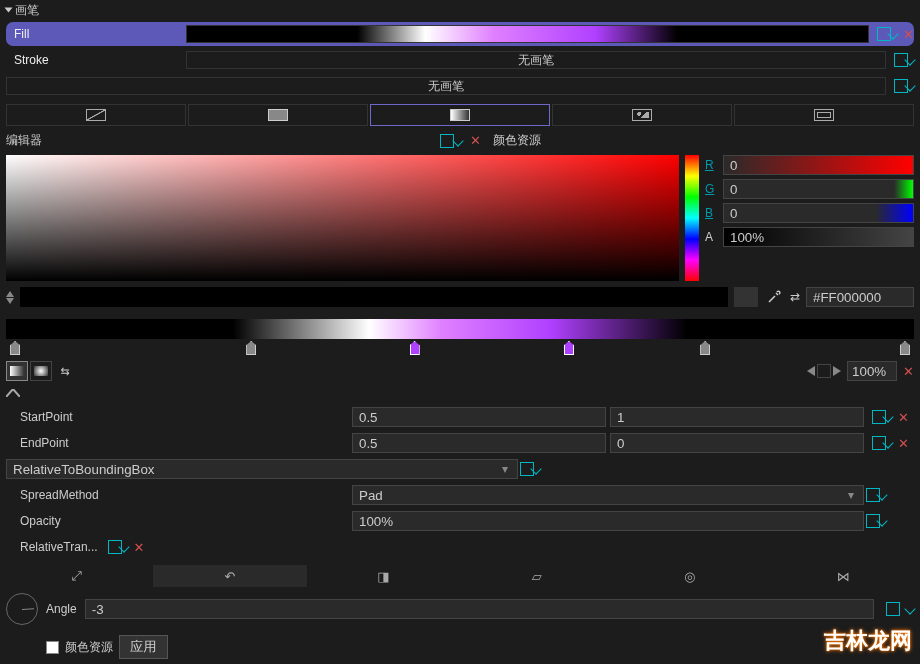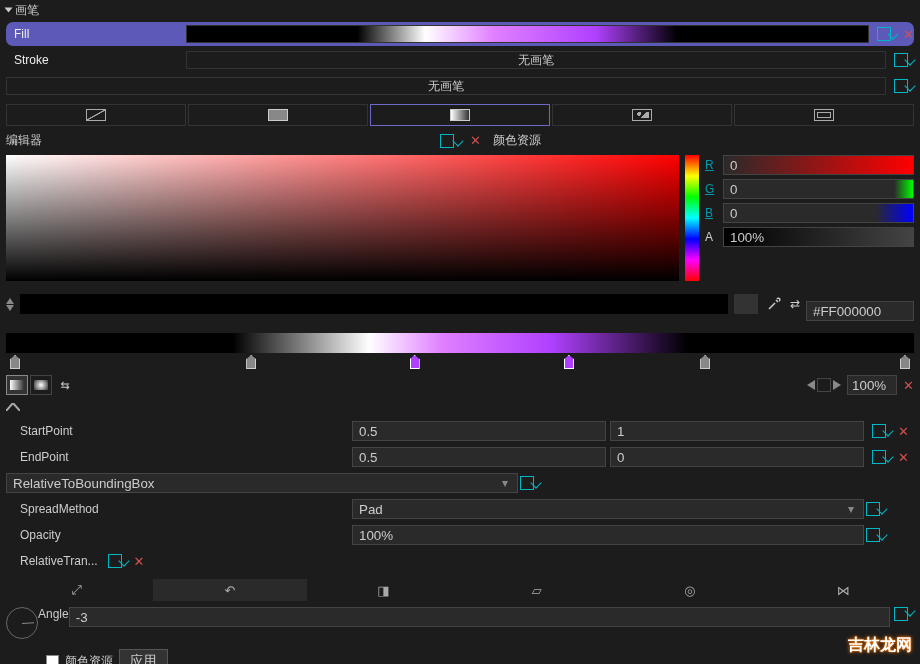--- a/index.html
+++ b/index.html
@@ -42,21 +42,21 @@
 .rgb-input { flex: 1; height: 20px; background: #2a2a2a; border: 1px solid #444; color: #ccc; padding: 0 6px; }
 .rgb-input.r { background: linear-gradient(to right, #2a2a2a, #ff0000); }
 .rgb-input.g { background: linear-gradient(to right, #2a2a2a 90%, #00ff00); }
 .rgb-input.b { background: linear-gradient(to right, #2a2a2a 80%, #0000ff); }
 .rgb-input.a { background: linear-gradient(to right, #000, #444); }
 
 .hex-row { display: flex; align-items: center; padding: 4px 6px; gap: 6px; }
 .prev-color { width: 24px; height: 20px; background: #333; cursor: pointer; }
 .cur-color { flex: 1; height: 20px; background: #000; cursor: pointer; }
 .eyedrop { width: 20px; height: 20px; display: flex; align-items: center; justify-content: center; cursor: pointer; color: #ccc; }
-.hex-input { width: 108px; height: 20px; background: #2a2a2a; border: 1px solid #444; color: #ccc; padding: 0 6px; margin-top: 14px; }
+.hex-input { width: 108px; height: 20px; background: #2a2a2a; border: 1px solid #444; color: #ccc; padding: 0 6px; }
 
 .grad-strip { margin: 8px 6px 2px; height: 20px; background: linear-gradient(to right, #000 0%, #000 25%, #fff 40%, #e080ff 48%, #b040ff 60%, #000 75%, #000 100%); position: relative; cursor: crosshair; }
 .stop-row { margin: 0 6px; height: 18px; position: relative; }
 .stop-marker { position: absolute; width: 10px; height: 14px; background: #888; border: 1px solid #ccc; clip-path: polygon(50% 0, 100% 30%, 100% 100%, 0 100%, 0 30%); cursor: pointer; top: 0; transform: translateX(-50%); }
 .stop-marker.sel { background: #b040ff; border-color: #fff; }
 
 .grad-toolbar { display: flex; align-items: center; padding: 2px 6px; }
 .tool-btn { width: 22px; height: 20px; border: 1px solid #444; margin-right: 2px; display: flex; align-items: center; justify-content: center; cursor: pointer; font-size: 11px; }
 .tool-btn.sel { border-color: #888; background: #333; }
 .spacer { flex: 1; }
@@ -69,30 +69,30 @@
 .prop-label { width: 346px; padding-left: 14px; color: #ccc; }
 .prop-input { height: 20px; background: #2a2a2a; border: 1px solid #444; color: #ccc; padding: 0 6px; }
 .prop-input.half { width: 254px; margin-right: 4px; }
 .prop-input.full { width: 512px; }
 .select-arrow { color: #888; margin-left: -16px; margin-right: 8px; pointer-events: none; }
 
 .trans-tabs { display: flex; margin-top: 2px; }
 .trans-tab { flex: 1; height: 22px; display: flex; align-items: center; justify-content: center; cursor: pointer; color: #aaa; font-size: 13px; }
 .trans-tab.sel { background: #2a2a2a; }
 
-.angle-row { display: flex; align-items: flex-start; padding: 6px; }
+.angle-row { display: flex; align-items: center; padding: 6px; gap: 8px; }
 .angle-dial { width: 32px; height: 32px; border: 1px solid #666; border-radius: 50%; position: relative; cursor: pointer; }
 .angle-dial::after { content: ""; position: absolute; width: 12px; height: 1px; background: #888; top: 50%; left: 50%; transform-origin: left; transform: rotate(-3deg); }
 .angle-input { flex: 1; height: 20px; background: #2a2a2a; border: 1px solid #444; color: #ccc; padding: 0 6px; }
 
 .bottom-row { display: flex; align-items: center; padding: 4px 6px 4px 46px; gap: 6px; }
 .checkbox { width: 13px; height: 13px; border: 1px solid #888; background: #fff; cursor: pointer; }
 .apply-btn { padding: 2px 10px; background: #333; border: 1px solid #555; color: #ccc; cursor: pointer; }
 
-.watermark { position: absolute; right: 8px; bottom: 8px; color: #fff; font-size: 16px; font-weight: bold; text-shadow: 0 0 2px #ff7700, 0 0 4px #ff7700; }
+.watermark { position: absolute; right: 8px; bottom: 8px; color: #fff; font-size: 22px; font-weight: bold; text-shadow: 0 0 2px #ff7700, 0 0 4px #ff7700; }
 svg { display: block; }
 </style>
 </head>
 <body>
 
 <div class="panel">
   <div class="header">
     <div class="tri"></div>
     <span>画笔</span>
   </div>

